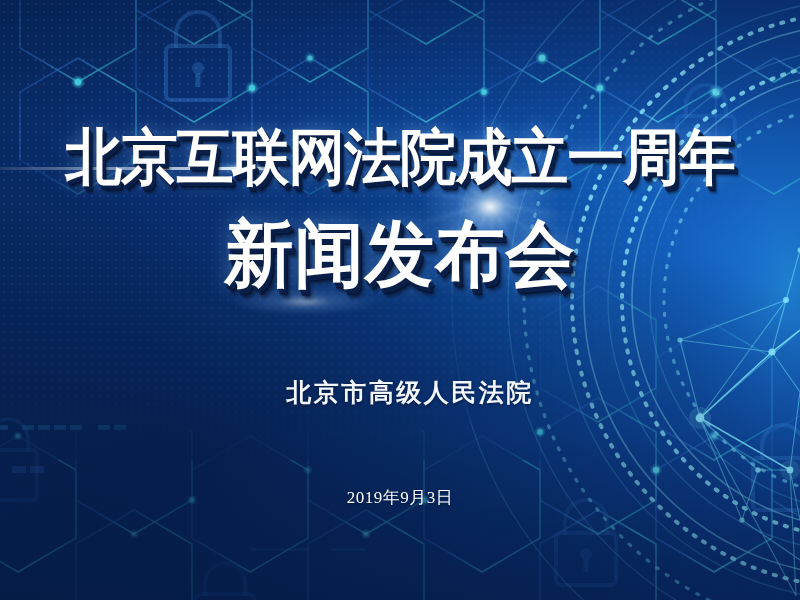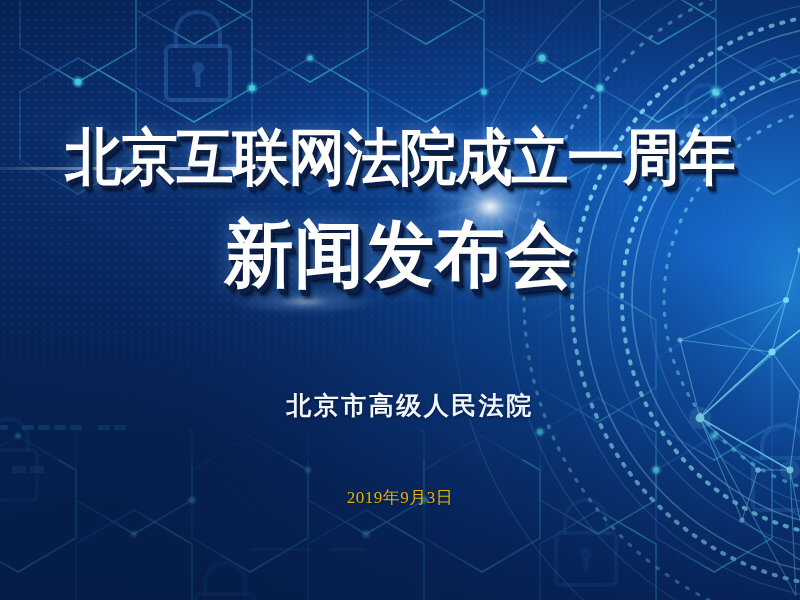--- a/index.html
+++ b/index.html
@@ -165,30 +165,30 @@
     left: 0; right: 0;
     text-align: center;
     white-space: nowrap;
     color: #f2f6ff;
     font-family: "Liberation Serif", "DejaVu Serif", serif;
     font-weight: bold;
     font-size: 25px;
     letter-spacing: 2.5px;
     text-shadow: 0 1px 3px rgba(3,16,45,0.75);
   }
-  #org-1 { top: 389px; margin-left: 20px; }
+  #org-1 { top: 376px; margin-left: 20px; }
   #org-2 { top: 437px; }
 
   #date-line {
     position: absolute;
     left: 0; right: 0;
     top: 486px;
     text-align: center;
     white-space: nowrap;
-    color: #eab308;
+    color: #ffffff;
     font-family: "Liberation Serif", "DejaVu Serif", serif;
     font-size: 17px;
     letter-spacing: 0.5px;
     text-shadow: 0 1px 2px rgba(3,16,45,0.6);
   }
 </style>
 </head>
 <body>
 
 <div id="slide">

